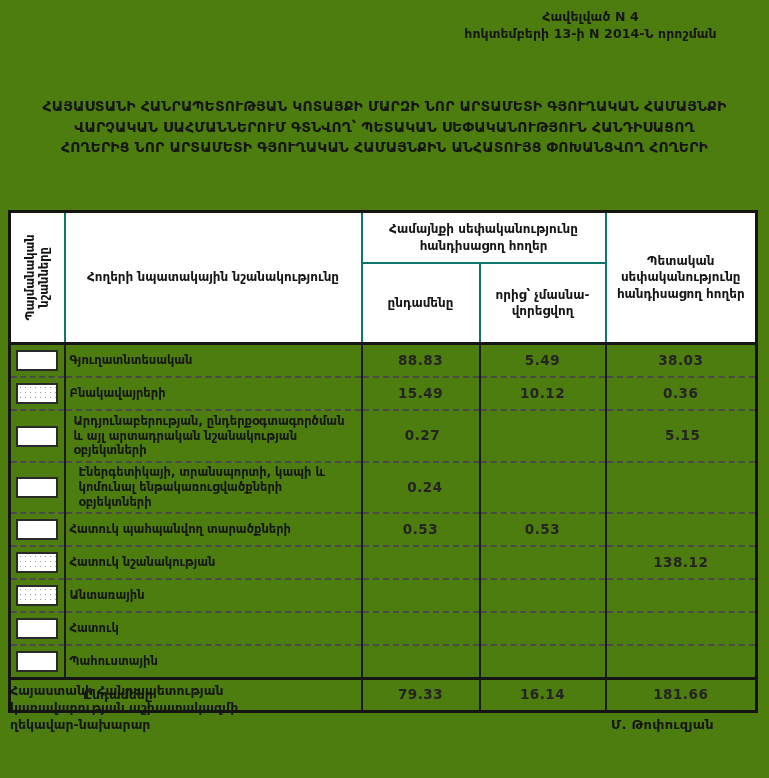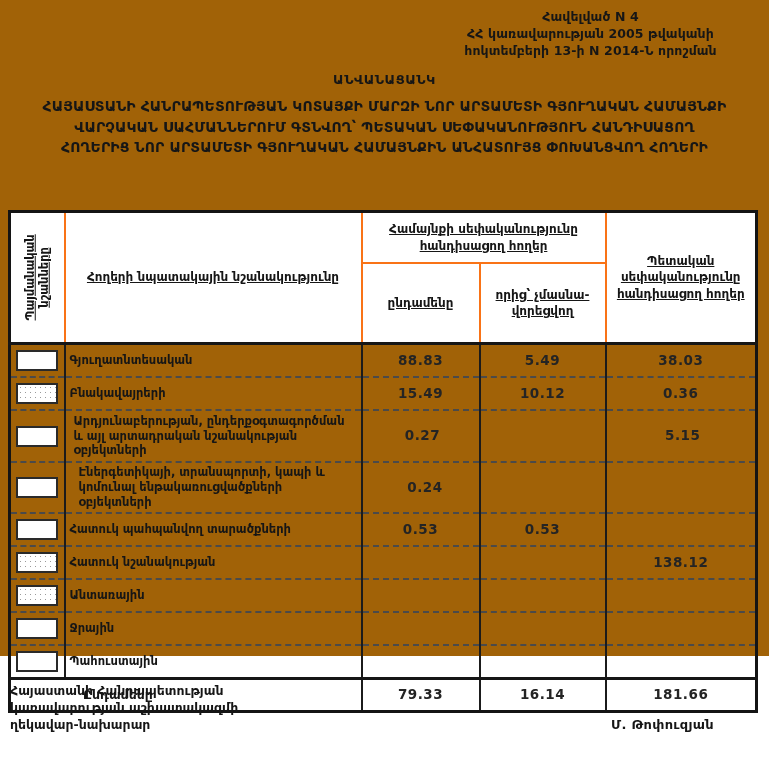--- a/index.html
+++ b/index.html
@@ -7,23 +7,23 @@
     padding: 0;
     background: #ffffff;
     width: 769px;
     height: 778px;
     overflow: hidden;
     font-family: "DejaVu Sans", sans-serif;
     color: #161616;
   }
   .page {
     width: 769px;
-    height: 656px;
+    height: 778px;
     position: relative;
-    background: #a16207;
+    background: #4d7c0f;
   }
   
   .top-block {
     position: absolute;
     top: 8px;
     right: 6px;
     width: 345px;
     text-align: center;
     font-size: 12.5px;
     font-weight: bold;
@@ -63,29 +63,28 @@
     width: 750px;
     border: 3px solid #141414;
   }
   col.c-sym   { width: 55px; }
   col.c-name  { width: 297px; }
   col.c-tot   { width: 118px; }
   col.c-ofw   { width: 126px; }
   col.c-state { width: 151px; }
 
   .landtable th {
-    border: 2px solid #f97316;
+    border: 2px solid #0f766e;
     font-weight: bold;
     font-size: 12px;
     line-height: 1.35;
     text-align: center;
     vertical-align: middle;
     padding: 2px 4px;
     background: #ffffff;
-    text-decoration: underline;
   }
   .landtable .hdr-top { height: 49px; }
   .landtable .hdr-sub { height: 76px; }
   .landtable th.rot-cell { padding: 0; }
   .rot-wrap {
     display: flex;
     align-items: center;
     justify-content: center;
     width: 100%;
     height: 129px;
@@ -177,25 +176,23 @@
     letter-spacing: 0.3px;
   }
 </style>
 </head>
 <body>
 
 <div class="page">
 
   <div class="top-block">
     <div>Հավելված N 4</div>
-    <div>ՀՀ կառավարության 2005 թվականի</div>
     <div>հոկտեմբերի 13-ի N 2014-Ն որոշման</div>
   </div>
 
-  <div class="title-heading">ԱՆՎԱՆԱՑԱՆԿ</div>
   <div class="title-body">ՀԱՅԱՍՏԱՆԻ ՀԱՆՐԱՊԵՏՈՒԹՅԱՆ ԿՈՏԱՅՔԻ ՄԱՐԶԻ ՆՈՐ ԱՐՏԱՄԵՏԻ ԳՅՈՒՂԱԿԱՆ ՀԱՄԱՅՆՔԻ ՎԱՐՉԱԿԱՆ ՍԱՀՄԱՆՆԵՐՈՒՄ ԳՏՆՎՈՂ՝ ՊԵՏԱԿԱՆ ՍԵՓԱԿԱՆՈՒԹՅՈՒՆ ՀԱՆԴԻՍԱՑՈՂ ՀՈՂԵՐԻՑ ՆՈՐ ԱՐՏԱՄԵՏԻ ԳՅՈՒՂԱԿԱՆ ՀԱՄԱՅՆՔԻՆ ԱՆՀԱՏՈՒՅՑ ՓՈԽԱՆՑՎՈՂ ՀՈՂԵՐԻ</div>
 
   <table class="landtable">
     <colgroup>
       <col class="c-sym">
         <col class="c-name">
         <col class="c-tot">
         <col class="c-ofw">
         <col class="c-state">
     </colgroup>
@@ -277,21 +274,21 @@
           </td>
         <td>Անտառային</td>
         <td class="num"></td>
         <td class="num"></td>
         <td class="num"></td>
       </tr>
       <tr class="r8">
         <td class="sym">
             <div class="swatch"></div>
           </td>
-        <td>Ջրային</td>
+        <td>Հատուկ</td>
         <td class="num"></td>
         <td class="num"></td>
         <td class="num"></td>
       </tr>
       <tr class="r9">
         <td class="sym">
             <div class="swatch"></div>
           </td>
         <td>Պահուստային</td>
         <td class="num"></td>

